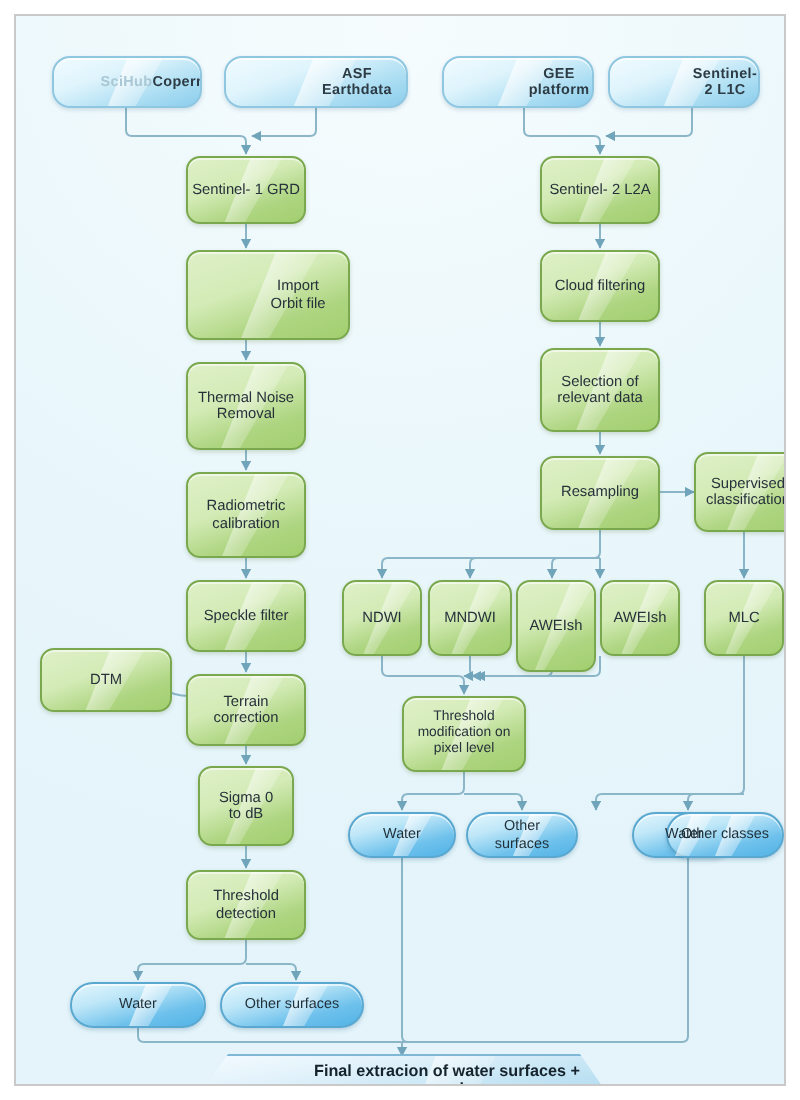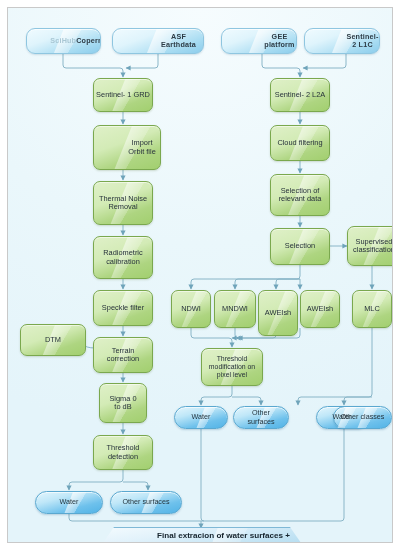--- a/index.html
+++ b/index.html
@@ -153,21 +153,21 @@
   <div class="node bluebox" style="left:213px;top:20px;width:76px;height:26px;">
     <span class="lbl">GEE platform</span>
   </div>
   <div class="node bluebox" style="left:296px;top:20px;width:76px;height:26px;">
     <span class="lbl">Sentinel-2 L1C</span>
   </div>
 
   <div class="node green" style="left:85px;top:70px;width:60px;height:34px;white-space:pre-line;">
     <span class="lbl">Sentinel- 1 GRD</span>
   </div>
-  <div class="node green" style="left:85px;top:117px;width:68px;height:45px;white-space:pre-line;padding-left:30px;">
+  <div class="node green" style="left:85px;top:117px;width:82px;height:45px;white-space:pre-line;padding-left:30px;">
     <span class="lbl">Import
 Orbit file</span>
   </div>
   <div class="node green" style="left:85px;top:173px;width:60px;height:44px;white-space:pre-line;">
     <span class="lbl">Thermal Noise
 Removal</span>
   </div>
   <div class="node green" style="left:85px;top:228px;width:60px;height:43px;white-space:pre-line;">
     <span class="lbl">Radiometric
 calibration</span>
@@ -196,21 +196,21 @@
     <span class="lbl">Sentinel- 2 L2A</span>
   </div>
   <div class="node green" style="left:262px;top:117px;width:60px;height:36px;white-space:pre-line;">
     <span class="lbl">Cloud filtering</span>
   </div>
   <div class="node green" style="left:262px;top:166px;width:60px;height:42px;white-space:pre-line;">
     <span class="lbl">Selection of
 relevant data</span>
   </div>
   <div class="node green" style="left:262px;top:220px;width:60px;height:37px;white-space:pre-line;">
-    <span class="lbl">Selection</span>
+    <span class="lbl">Resampling</span>
   </div>
   <div class="node green" style="left:339px;top:218px;width:54px;height:40px;white-space:pre-line;">
     <span class="lbl">Supervised
 classification</span>
   </div>
 
   <div class="node green" style="left:163px;top:282px;width:40px;height:38px;">
     <span class="lbl">NDWI</span>
   </div>
   <div class="node green" style="left:206px;top:282px;width:42px;height:38px;">

